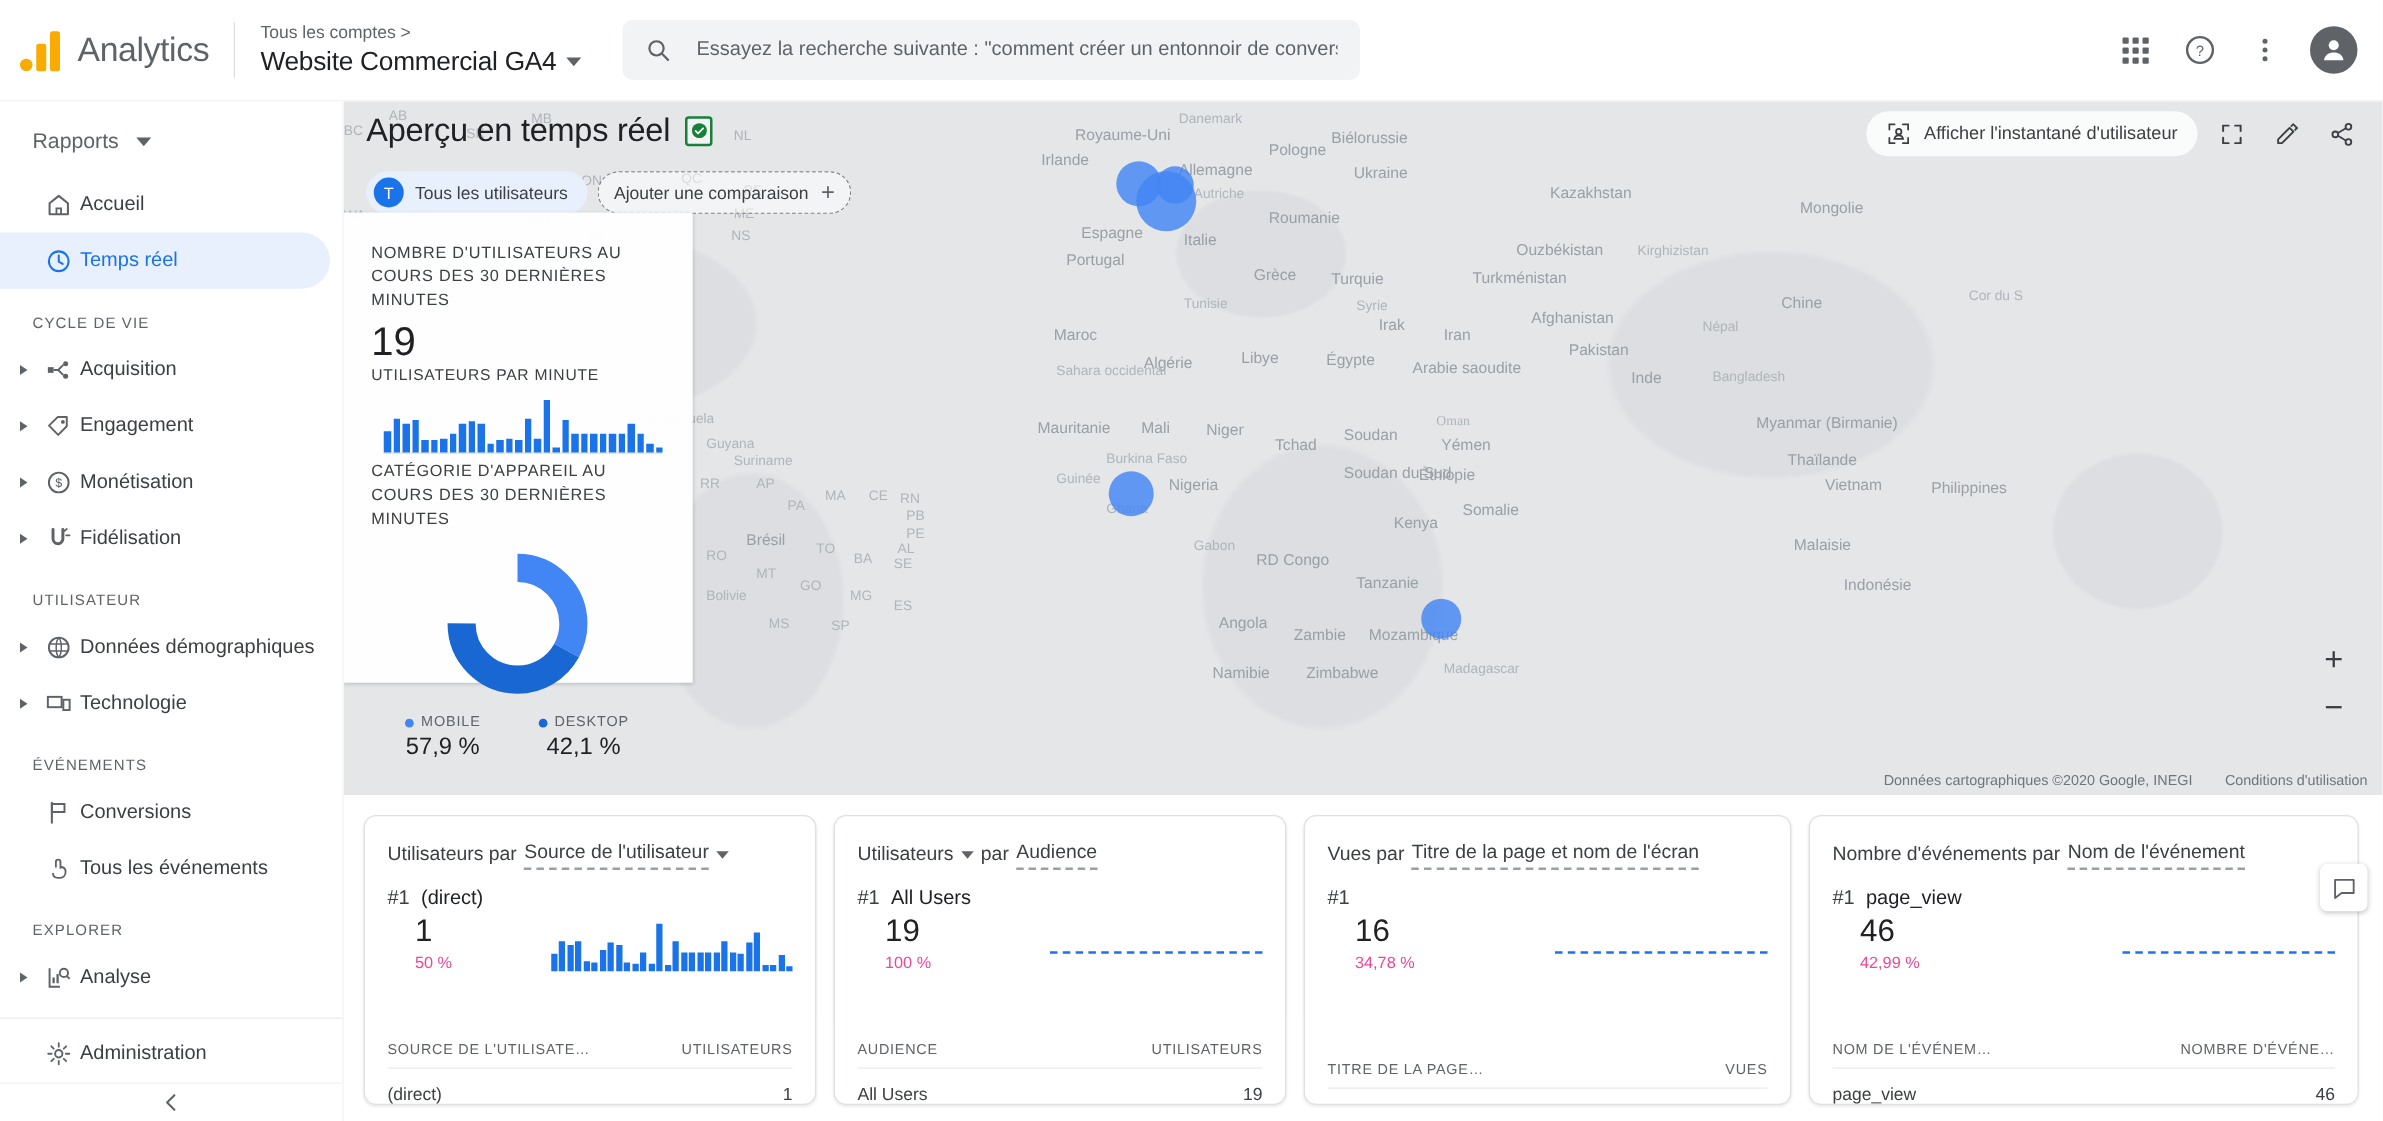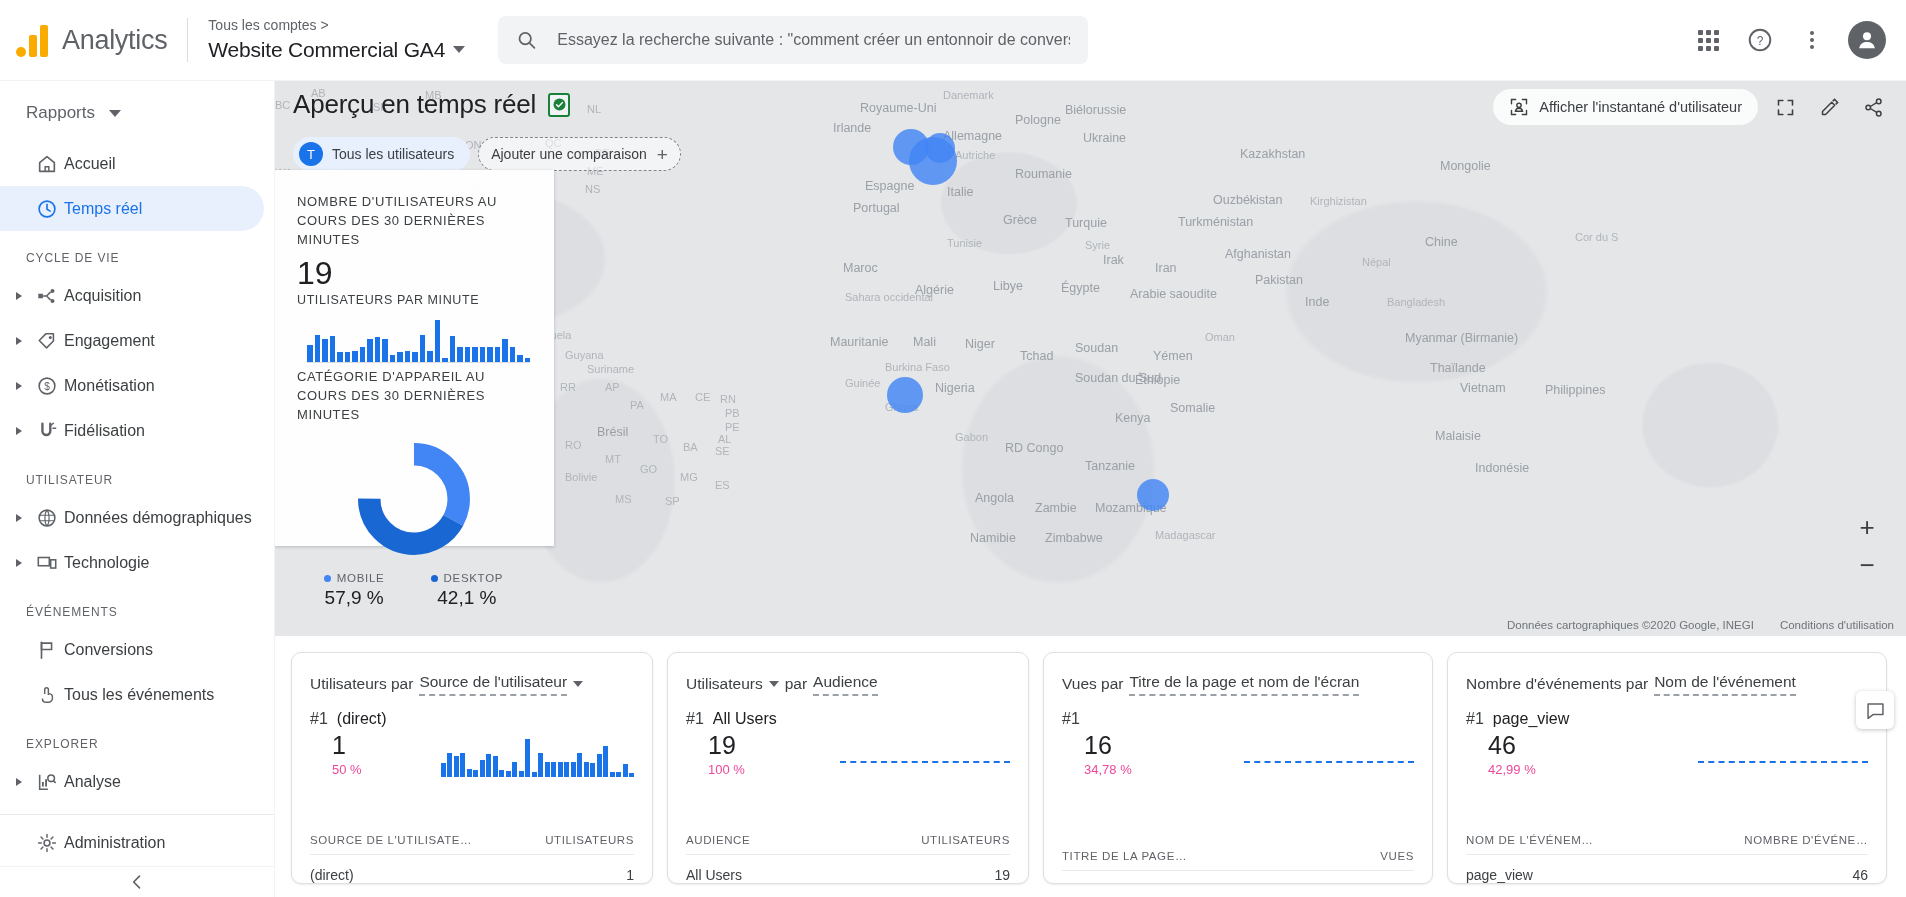--- a/index.html
+++ b/index.html
@@ -449,21 +449,21 @@
           <div class="mplabel" style="left: 786px; top: 200px;">Égypte</div>
           <div class="mplabel" style="left: 855px; top: 206px;">Arabie saoudite</div>
           <div class="mplabel" style="left: 1030px; top: 214px;">Inde</div>
           <div class="mplabel sm" style="left: 570px; top: 210px;">Sahara occidental</div>
           <div class="mplabel" style="left: 555px; top: 254px;">Mauritanie</div>
           <div class="mplabel" style="left: 638px; top: 254px;">Mali</div>
           <div class="mplabel" style="left: 690px; top: 256px;">Niger</div>
           <div class="mplabel" style="left: 745px; top: 268px;">Tchad</div>
           <div class="mplabel" style="left: 800px; top: 260px;">Soudan</div>
           <div class="mplabel" style="left: 878px; top: 268px;">Yémen</div>
-          <div class="mplabel sm" style="left: 930px; top: 250px;">Oman</div>
+          <div class="mplabel sm" style="left: 874px; top: 250px; font-family: Liberation Serif, serif;">Oman</div>
           <div class="mplabel" style="left: 1130px; top: 250px;">Myanmar (Birmanie)</div>
           <div class="mplabel" style="left: 1155px; top: 280px;">Thaïlande</div>
           <div class="mplabel sm" style="left: 610px; top: 280px;">Burkina Faso</div>
           <div class="mplabel sm" style="left: 570px; top: 296px;">Guinée</div>
           <div class="mplabel" style="left: 660px; top: 300px;">Nigeria</div>
           <div class="mplabel sm" style="left: 610px; top: 320px;">Ghana</div>
           <div class="mplabel" style="left: 800px; top: 290px;">Soudan du Sud</div>
           <div class="mplabel" style="left: 860px; top: 292px;">Éthiopie</div>
           <div class="mplabel" style="left: 895px; top: 320px;">Somalie</div>
           <div class="mplabel" style="left: 840px; top: 330px;">Kenya</div>
@@ -498,21 +498,21 @@
           <div class="mplabel sm" style="left: 378px; top: 352px;">TO</div>
           <div class="mplabel sm" style="left: 290px; top: 358px;">RO</div>
           <div class="mplabel sm" style="left: 330px; top: 372px;">MT</div>
           <div class="mplabel sm" style="left: 365px; top: 382px;">GO</div>
           <div class="mplabel sm" style="left: 405px; top: 390px;">MG</div>
           <div class="mplabel sm" style="left: 440px; top: 398px;">ES</div>
           <div class="mplabel sm" style="left: 290px; top: 390px;">Bolivie</div>
           <div class="mplabel sm" style="left: 340px; top: 412px;">MS</div>
           <div class="mplabel sm" style="left: 390px; top: 414px;">SP</div>
           <div class="mplabel sm" style="left: 1300px; top: 150px;">Cor du S</div>
-          <div class="mplabel sm" style="left: 1095px; top: 215px; margin-left: 17px;">Bangladesh</div>
+          <div class="mplabel sm" style="left: 1095px; top: 215px;">Bangladesh</div>
         </div>
       <div class="world" id="map-bubbles">
           <div class="bubble" style="left: 618px; top: 48px; width: 36px; height: 36px;"></div>
           <div class="bubble" style="left: 634px; top: 56px; width: 48px; height: 48px;"></div>
           <div class="bubble" style="left: 650px; top: 52px; width: 30px; height: 30px;"></div>
           <div class="bubble" style="left: 612px; top: 296px; width: 36px; height: 36px;"></div>
           <div class="bubble" style="left: 862px; top: 398px; width: 32px; height: 32px;"></div>
         </div>
 
       <div class="page-title-wrap">

